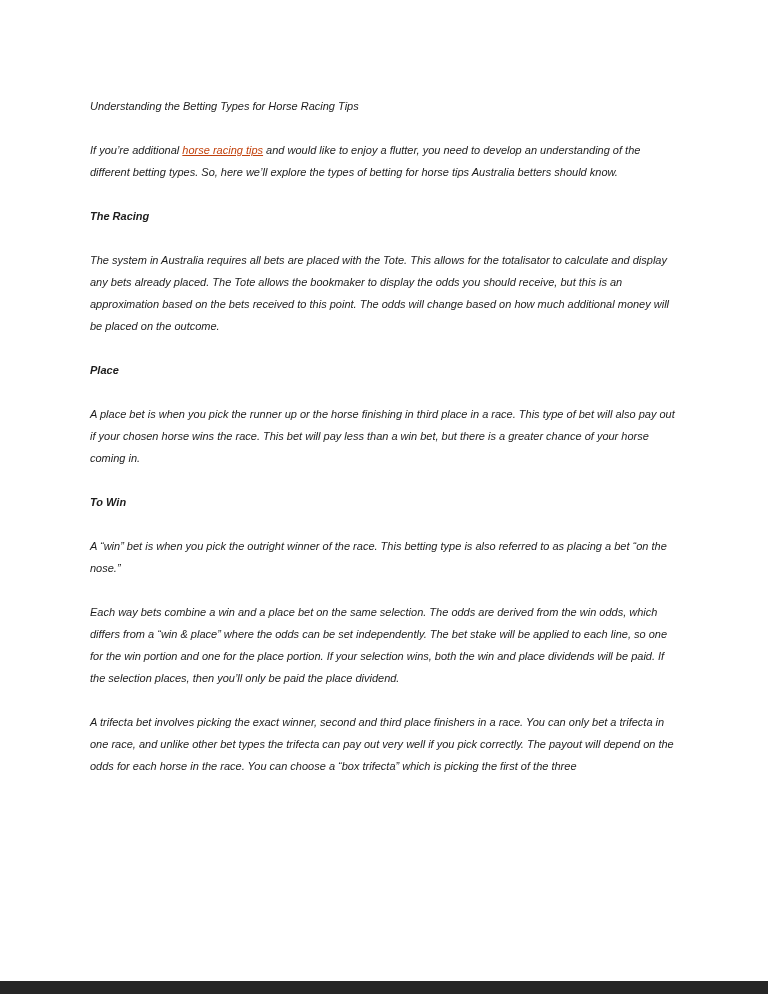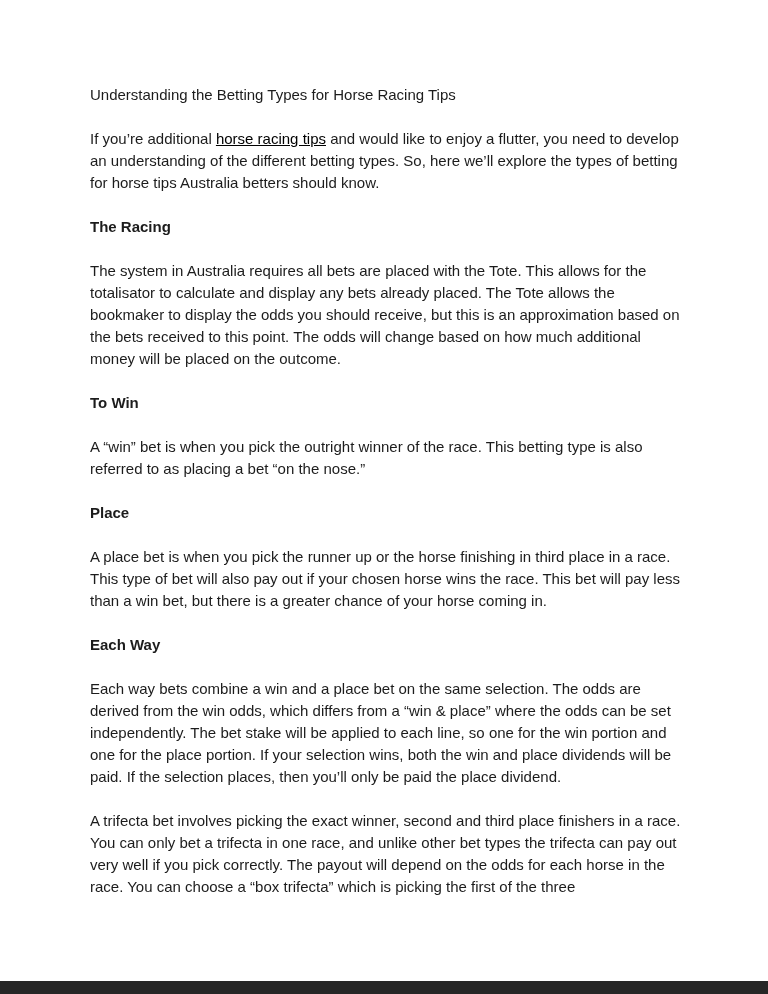--- a/index.html
+++ b/index.html
@@ -11,39 +11,40 @@
     position: relative;
     width: 768px;
     height: 994px;
     background: #ffffff;
     overflow: hidden;
     font-family: "Liberation Sans", sans-serif;
     color: #1c1c1c;
   }
   .content {
     position: absolute;
-    top: 84px;
+    top: 95px;
     left: 90px;
     width: 592px;
-    font-size: 15px;
+    font-size: 11px;
     line-height: 22px;
+    font-style: italic;
   }
   .doc-title {
     font-weight: 400;
     margin: 0 0 22px 0;
   }
   .paragraph {
     margin: 0 0 22px 0;
   }
   .section-heading {
     font-weight: 700;
     margin: 16px 0 22px 0;
   }
   .doc-link {
-    color: #000000;
+    color: #c2410c;
     text-decoration: underline;
     cursor: pointer;
   }
   .page-bottom-edge {
     position: absolute;
     left: 0;
     bottom: 0;
     width: 100%;
     height: 13px;
     background: #262626;
@@ -60,31 +61,30 @@
     <div class="paragraph">
       <span>If you’re additional </span><a class="doc-link">horse racing tips</a><span> and would like to enjoy a flutter, you need to develop an understanding of the different betting types. So, here we’ll explore the types of betting for horse tips Australia betters should know.</span>
     </div>
 
     <div class="section">
       <div class="section-heading">The Racing</div>
       <div class="paragraph">The system in Australia requires all bets are placed with the Tote. This allows for the totalisator to calculate and display any bets already placed. The Tote allows the bookmaker to display the odds you should receive, but this is an approximation based on the bets received to this point. The odds will change based on how much additional money will be placed on the outcome.</div>
     </div>
 
     <div class="section">
+      <div class="section-heading">Place</div>
+      <div class="paragraph">A place bet is when you pick the runner up or the horse finishing in third place in a race. This type of bet will also pay out if your chosen horse wins the race. This bet will pay less than a win bet, but there is a greater chance of your horse coming in.</div>
+    </div>
+
+    <div class="section">
       <div class="section-heading">To Win</div>
       <div class="paragraph">A “win” bet is when you pick the outright winner of the race. This betting type is also referred to as placing a bet “on the nose.”</div>
     </div>
 
     <div class="section">
-      <div class="section-heading">Place</div>
-      <div class="paragraph">A place bet is when you pick the runner up or the horse finishing in third place in a race. This type of bet will also pay out if your chosen horse wins the race. This bet will pay less than a win bet, but there is a greater chance of your horse coming in.</div>
-    </div>
-
-    <div class="section">
-      <div class="section-heading">Each Way</div>
       <div class="paragraph">Each way bets combine a win and a place bet on the same selection. The odds are derived from the win odds, which differs from a “win &amp; place” where the odds can be set independently. The bet stake will be applied to each line, so one for the win portion and one for the place portion. If your selection wins, both the win and place dividends will be paid. If the selection places, then you’ll only be paid the place dividend.</div>
     </div>
 
     <div class="section">
       <div class="paragraph">A trifecta bet involves picking the exact winner, second and third place finishers in a race. You can only bet a trifecta in one race, and unlike other bet types the trifecta can pay out very well if you pick correctly. The payout will depend on the odds for each horse in the race. You can choose a “box trifecta” which is picking the first of the three</div>
     </div>
 
   </div>
 
   <div class="page-bottom-edge"></div>

